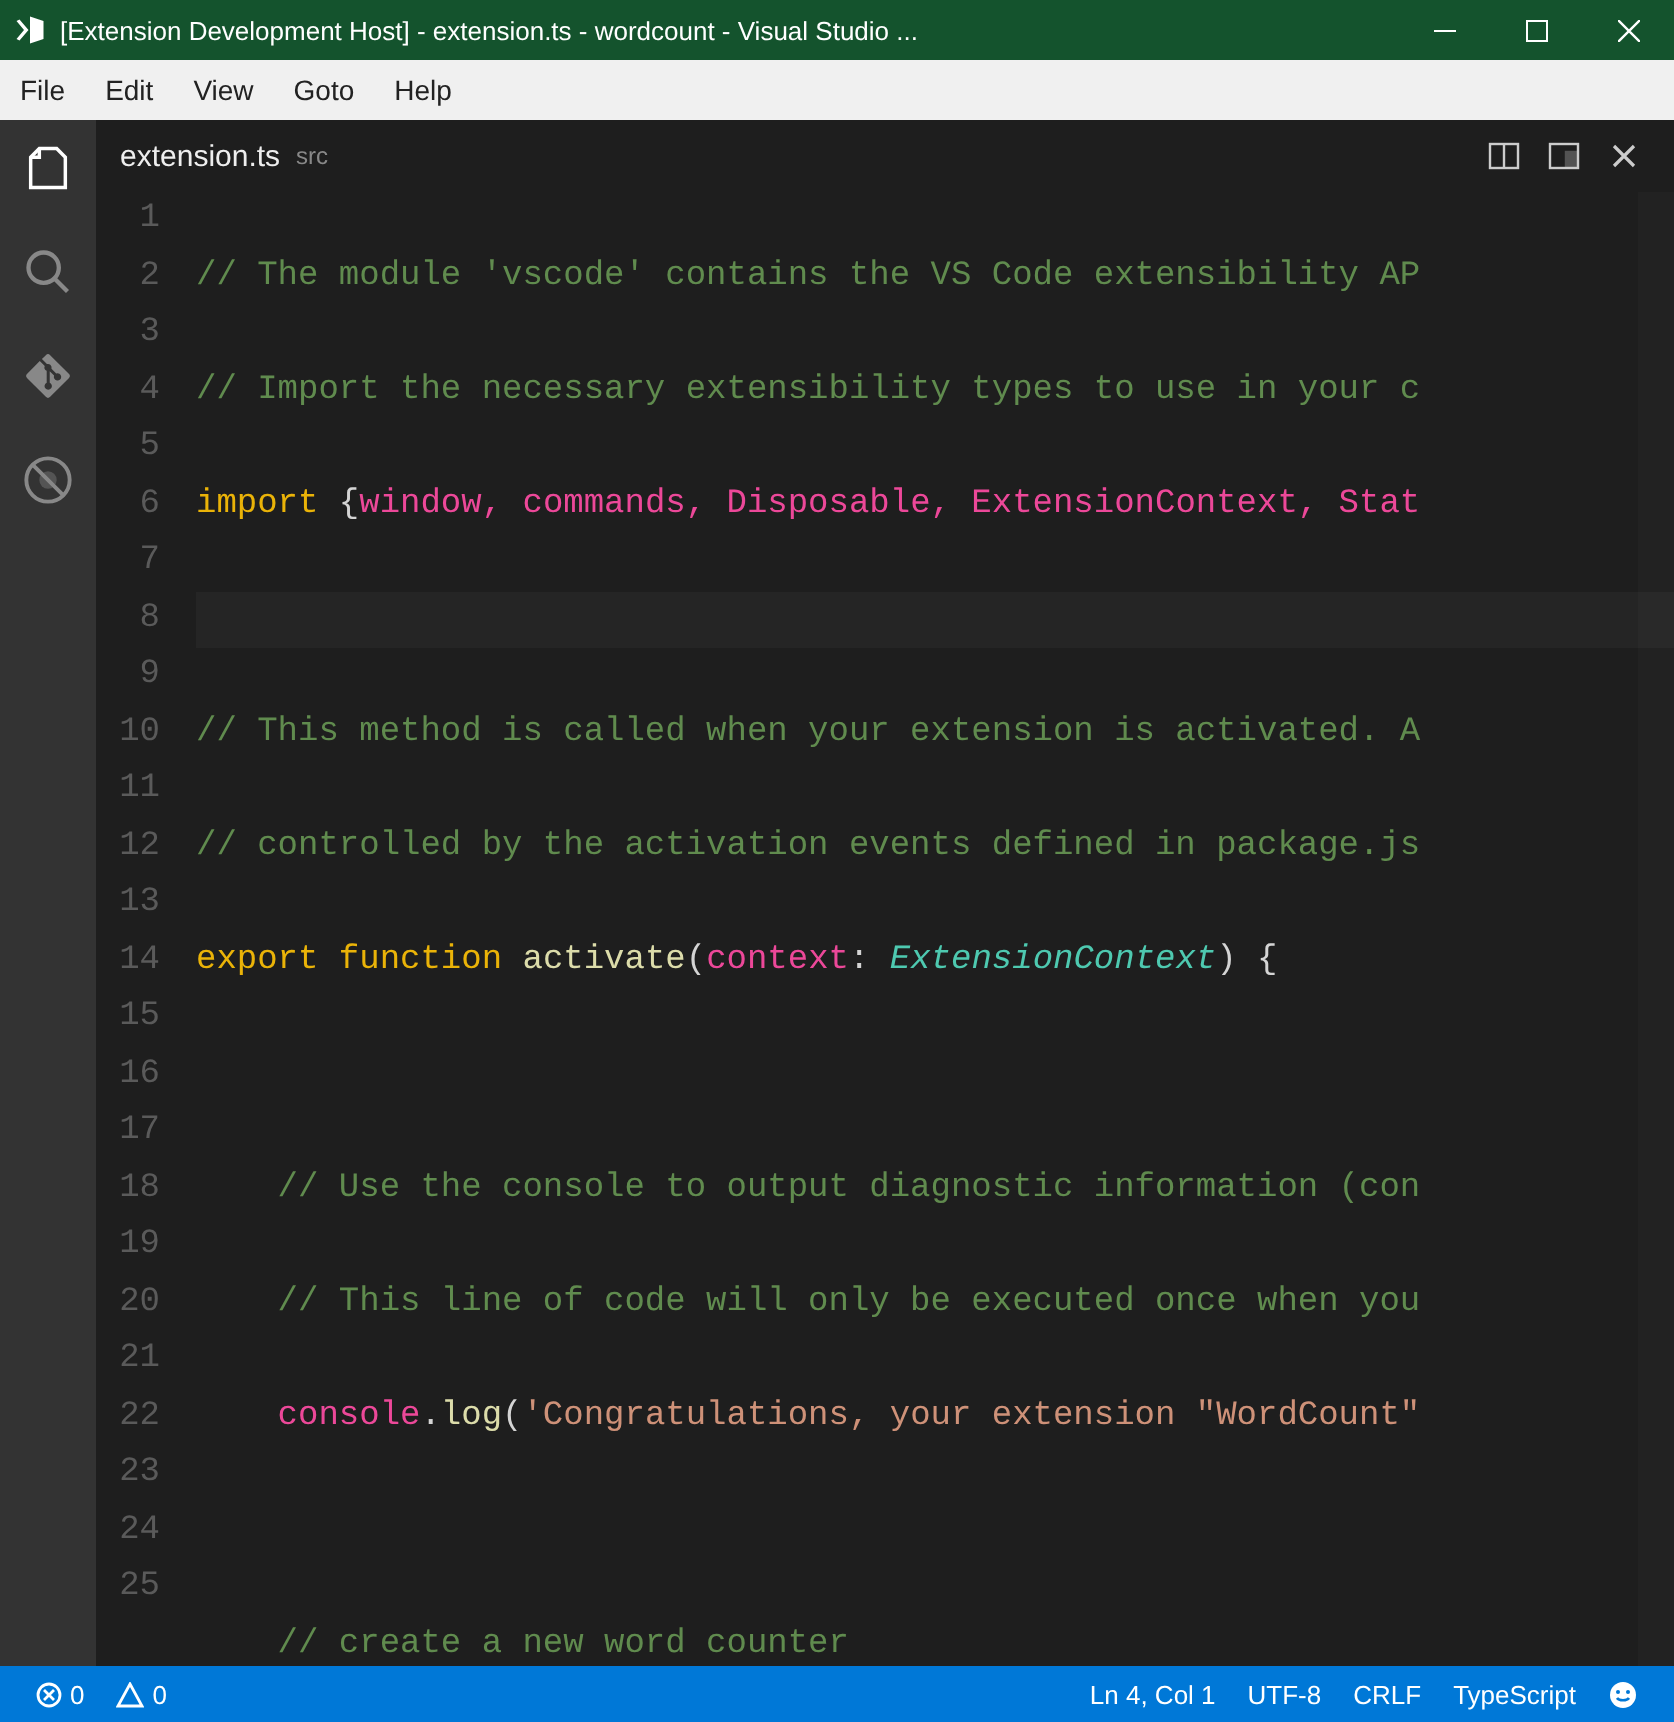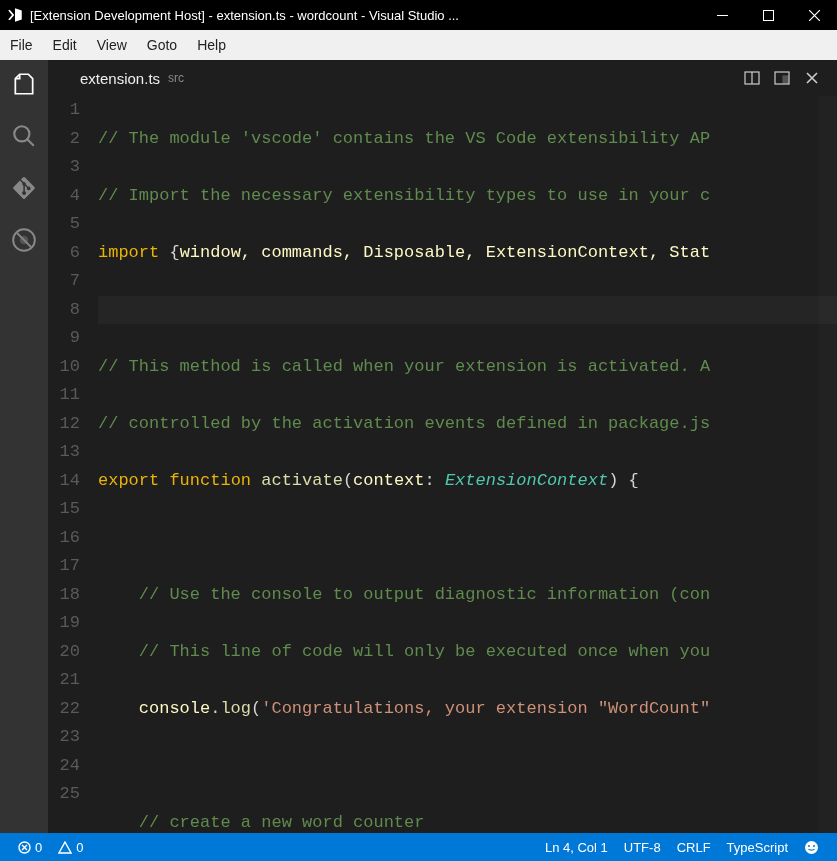--- a/index.html
+++ b/index.html
@@ -7,21 +7,21 @@
   font-family: "Segoe UI", Tahoma, sans-serif;
   background: #1e1e1e;
   width: 837px;
   height: 861px;
   overflow: hidden;
   display: flex;
   flex-direction: column;
 }
 .titlebar {
   height: 30px;
-  background: #000000;
+  background: #14532d;
   display: flex;
   align-items: center;
   color: #fff;
   font-size: 13px;
 }
 .titlebar .icon-box {
   width: 30px;
   display: flex;
   justify-content: center;
   align-items: center;
@@ -75,21 +75,20 @@
   display: flex;
   flex-direction: column;
   background: #1e1e1e;
 }
 .tabbar {
   height: 36px;
   display: flex;
   align-items: center;
   padding: 0 12px;
   color: #ccc;
-  margin-left: 20px;
 }
 .tabbar .tab-title { font-size: 15px; color: #eee; font-weight: 500; }
 .tabbar .tab-subtitle { font-size: 12px; color: #888; margin-left: 8px; }
 .tabbar .spacer { flex: 1; }
 .tabbar .tab-action {
   width: 26px; height: 26px;
   display: flex; justify-content: center; align-items: center;
   color: #ccc; font-size: 15px;
   margin-left: 4px;
 }
@@ -115,21 +114,21 @@
 .minimap {
   position: absolute; right: 0; top: 0; width: 18px; height: 100%;
   background: rgba(255,255,255,0.02);
 }
 .t-comment { color: #608b4e; text-align: center; }
 .t-keyword { color: #eab308; }
 .t-punc    { color: #d4d4d4; }
 .t-type    { color: #4ec9b0; font-style: italic; }
 .t-string  { color: #ce9178; }
 .t-method  { color: #dcdcaa; }
-.t-var     { color: #fef9c3; }
+.t-var     { color: #ec4899; }
 
 .statusbar {
   height: 28px;
   background: #0078d7;
   color: #fff;
   display: flex;
   align-items: center;
   font-size: 13px;
   padding: 0 10px;
 }

